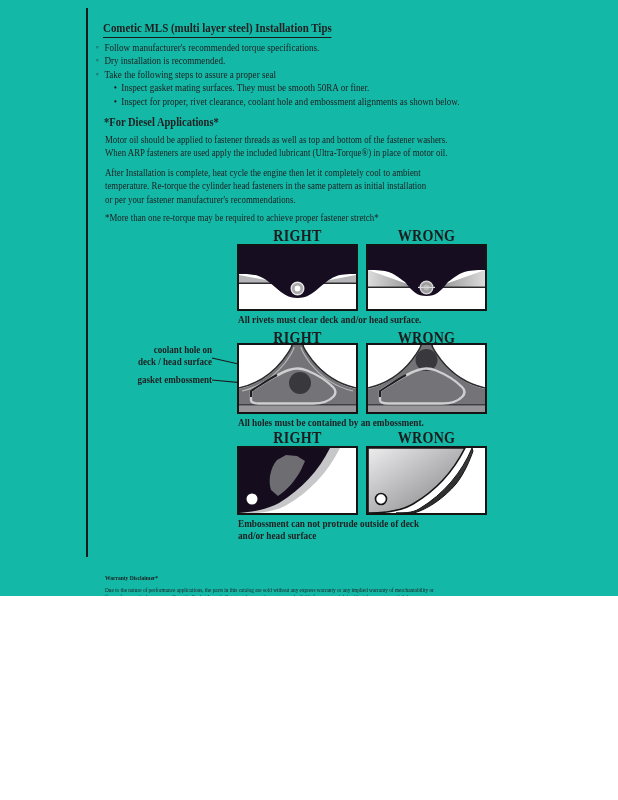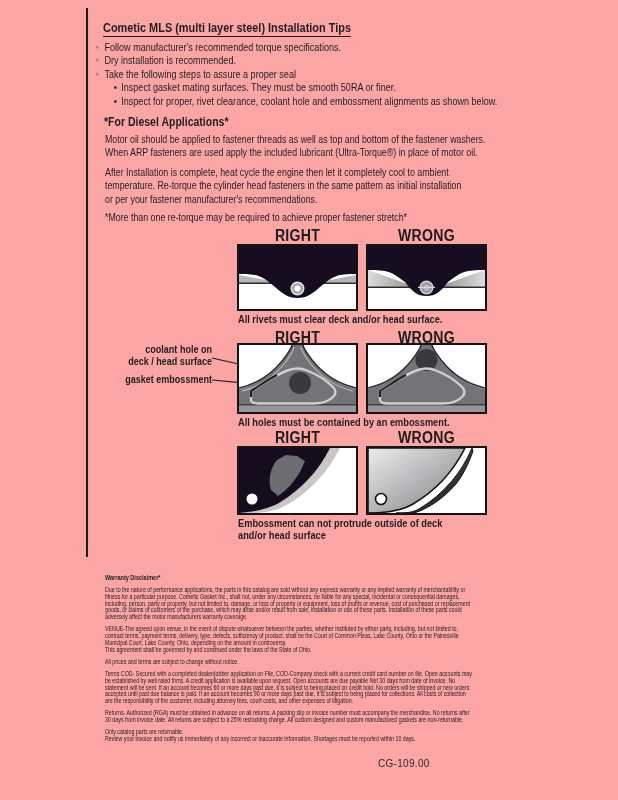--- a/index.html
+++ b/index.html
@@ -1,18 +1,18 @@
 <!DOCTYPE html>
 <html><head>
 <meta charset="utf-8">
 <style>
   html,body { margin:0; padding:0; background:#ffffff; }
   .page {
-    position:relative; width:618px; height:800px; background:#fca5a5;
-    font-family:Liberation Sans, sans-serif; color:#1e1e20; overflow:hidden;
+    position:relative; width:618px; height:596px; background:#14b8a6;
+    font-family:Liberation Serif, serif; color:#1e1e20; overflow:hidden;
   }
   .cond   { transform:scaleX(0.84); transform-origin:0 0; }
   .pre    { white-space:pre-line; }
   .vrule  { position:absolute; left:86px; top:8px; width:2px; height:549px; background:#1b1b1d; }
 
   .title  { position:absolute; left:103px; top:20px; font-size:13px; font-weight:bold;
             display:inline-block; border-bottom:1.6px solid #1b1b1d; padding-bottom:1px; white-space:nowrap; }
 
   .bullets{ position:absolute; left:96px; top:41px; width:600px; font-size:10.8px; line-height:13.4px; }
   .b      { white-space:nowrap; }

